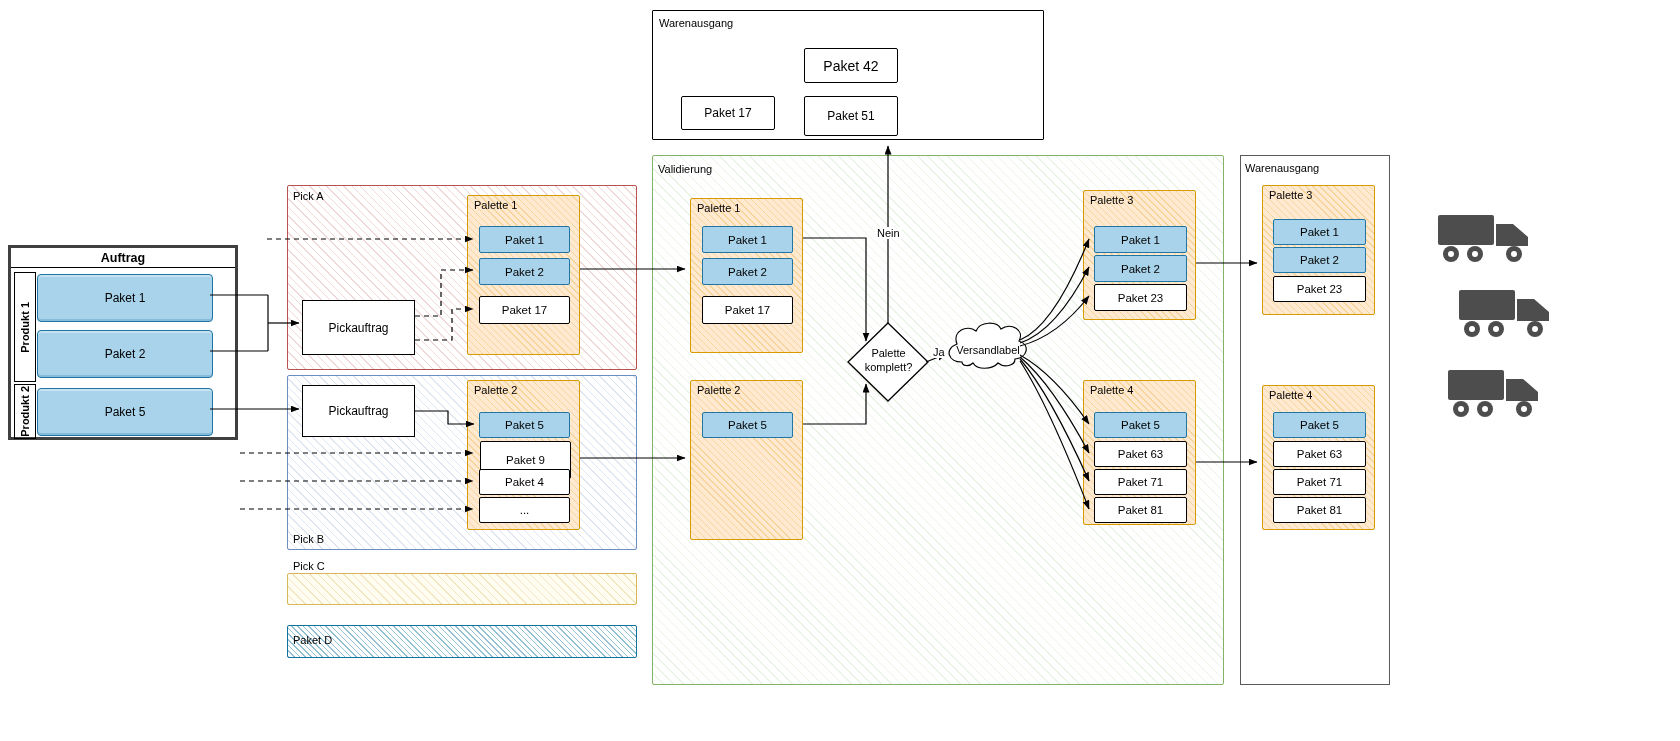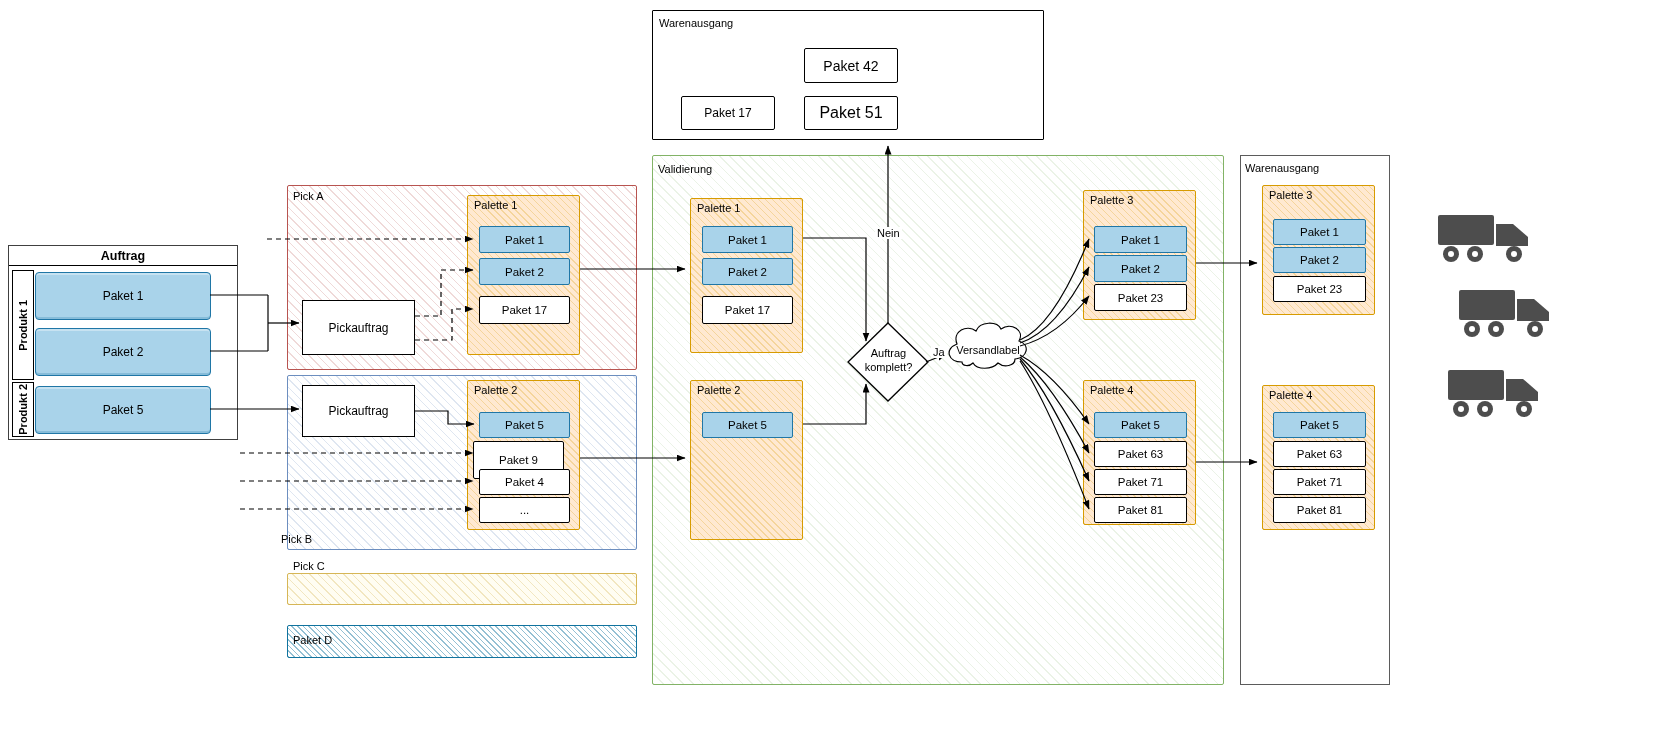--- a/index.html
+++ b/index.html
@@ -24,21 +24,21 @@
 
   .palette { position:absolute; border:1.4px solid #d79b00; border-radius:2px; background-color:#ffe9d1; background-image:repeating-linear-gradient(45deg, rgba(215,155,0,.26) 0 1px, transparent 1px 5px); }
   .palette-title { position:absolute; top:3px; left:6px; font-size:11px; }
 
   .region-label { position:absolute; font-size:11px; z-index:20; }
   .small-label { position:absolute; font-size:11px; background:#fff; padding:0 2px; z-index:60; }
 
   .vcell { position:absolute; border:1px solid #000; display:flex; align-items:center; justify-content:center; }
   .vtext { writing-mode:vertical-rl; transform:rotate(180deg); font-weight:bold; font-size:11px; white-space:nowrap; }
 
-  .auftrag-group { position:absolute; border:1px solid #404040; background:#fff; }
+  .auftrag-group { position:absolute; border:3px solid #404040; background:#fff; }
   .auftrag-title { position:absolute; left:0; top:0; width:100%; height:20px; border-bottom:1px solid #000; font-weight:bold; font-size:12.5px; display:flex; align-items:center; justify-content:center; }
 
   .overlay-svg { position:absolute; left:0; top:0; z-index:50; pointer-events:none; }
   .shape-label { position:absolute; z-index:60; font-size:11px; text-align:center; line-height:1.25; }
   .truck { position:absolute; z-index:10; }
 </style>
 </head>
 <body>
 
 <div class="canvas">
@@ -62,43 +62,43 @@
   <div class="box" style="left:302px;top:300px;width:113px;height:55px;z-index:15">Pickauftrag</div>
 
   <div class="palette" style="left:467px;top:195px;width:113px;height:160px;z-index:12">
     <div class="palette-title">Palette 1</div>
     <div class="packet blue" style="left:11px;top:30px;width:91px;height:27px">Paket 1</div>
     <div class="packet blue" style="left:11px;top:62px;width:91px;height:27px">Paket 2</div>
     <div class="packet" style="left:11px;top:100px;width:91px;height:28px">Paket 17</div>
   </div>
 
   <div class="region hatch-blue" style="left:287px;top:375px;width:350px;height:175px"></div>
-  <div class="region-label" style="left:281px;top:533px">Pick B</div>
+  <div class="region-label" style="left:293px;top:533px">Pick B</div>
 
   <div class="box" style="left:302px;top:385px;width:113px;height:52px;z-index:15">Pickauftrag</div>
 
   <div class="palette" style="left:467px;top:380px;width:113px;height:150px;z-index:12">
     <div class="palette-title">Palette 2</div>
     <div class="packet blue" style="left:11px;top:31px;width:91px;height:26px">Paket 5</div>
-    <div class="packet" style="left:5px;top:60px;width:91px;height:38px">Paket 9</div>
+    <div class="packet" style="left:12px;top:60px;width:91px;height:38px">Paket 9</div>
     <div class="packet" style="left:11px;top:88px;width:91px;height:26px">Paket 4</div>
     <div class="packet" style="left:11px;top:116px;width:91px;height:26px">...</div>
   </div>
 
   <div class="region hatch-yellow" style="left:287px;top:573px;width:350px;height:32px"></div>
   <div class="region-label" style="left:293px;top:560px">Pick C</div>
 
   <div class="region hatch-navy" style="left:287px;top:625px;width:350px;height:33px"></div>
   <div class="region-label" style="left:293px;top:634px">Paket D</div>
 
   <div class="plain-box" style="left:652px;top:10px;width:392px;height:130px">
     <div class="region-label" style="left:6px;top:6px">Warenausgang</div>
     <div class="packet" style="left:151px;top:37px;width:94px;height:35px;font-size:14px">Paket 42</div>
     <div class="packet" style="left:28px;top:85px;width:94px;height:34px;font-size:12px">Paket 17</div>
-    <div class="packet" style="left:151px;top:85px;width:94px;height:34px;font-size:16px">Paket 51</div>
+    <div class="packet" style="left:151px;top:85px;width:94px;height:40px;font-size:12px">Paket 51</div>
   </div>
 
   <div class="region hatch-green" style="left:652px;top:155px;width:572px;height:530px"></div>
   <div class="region-label" style="left:658px;top:163px">Validierung</div>
 
   <div class="palette" style="left:690px;top:198px;width:113px;height:155px;z-index:12">
     <div class="palette-title">Palette 1</div>
     <div class="packet blue" style="left:11px;top:27px;width:91px;height:27px">Paket 1</div>
     <div class="packet blue" style="left:11px;top:59px;width:91px;height:27px">Paket 2</div>
     <div class="packet" style="left:11px;top:97px;width:91px;height:28px">Paket 17</div>
@@ -117,21 +117,21 @@
   </div>
 
   <div class="palette" style="left:1083px;top:380px;width:113px;height:145px;z-index:12">
     <div class="palette-title">Palette 4</div>
     <div class="packet blue" style="left:10px;top:31px;width:93px;height:26px">Paket 5</div>
     <div class="packet" style="left:10px;top:60px;width:93px;height:26px">Paket 63</div>
     <div class="packet" style="left:10px;top:88px;width:93px;height:26px">Paket 71</div>
     <div class="packet" style="left:10px;top:116px;width:93px;height:26px">Paket 81</div>
   </div>
 
-  <div class="shape-label" style="left:850px;top:347px;width:77px">Auftrag komplett?</div>
+  <div class="shape-label" style="left:850px;top:347px;width:77px">Palette komplett?</div>
   <div class="small-label" style="left:931px;top:346px">Ja</div>
   <div class="small-label" style="left:875px;top:227px">Nein</div>
   <div class="shape-label" style="left:948px;top:344px;width:80px;white-space:nowrap">Versandlabel</div>
 
   <div class="gray-box" style="left:1240px;top:155px;width:150px;height:530px"></div>
   <div class="region-label" style="left:1245px;top:162px">Warenausgang</div>
 
   <div class="palette" style="left:1262px;top:185px;width:113px;height:130px;z-index:12">
     <div class="palette-title">Palette 3</div>
     <div class="packet blue" style="left:10px;top:33px;width:93px;height:26px">Paket 1</div>

